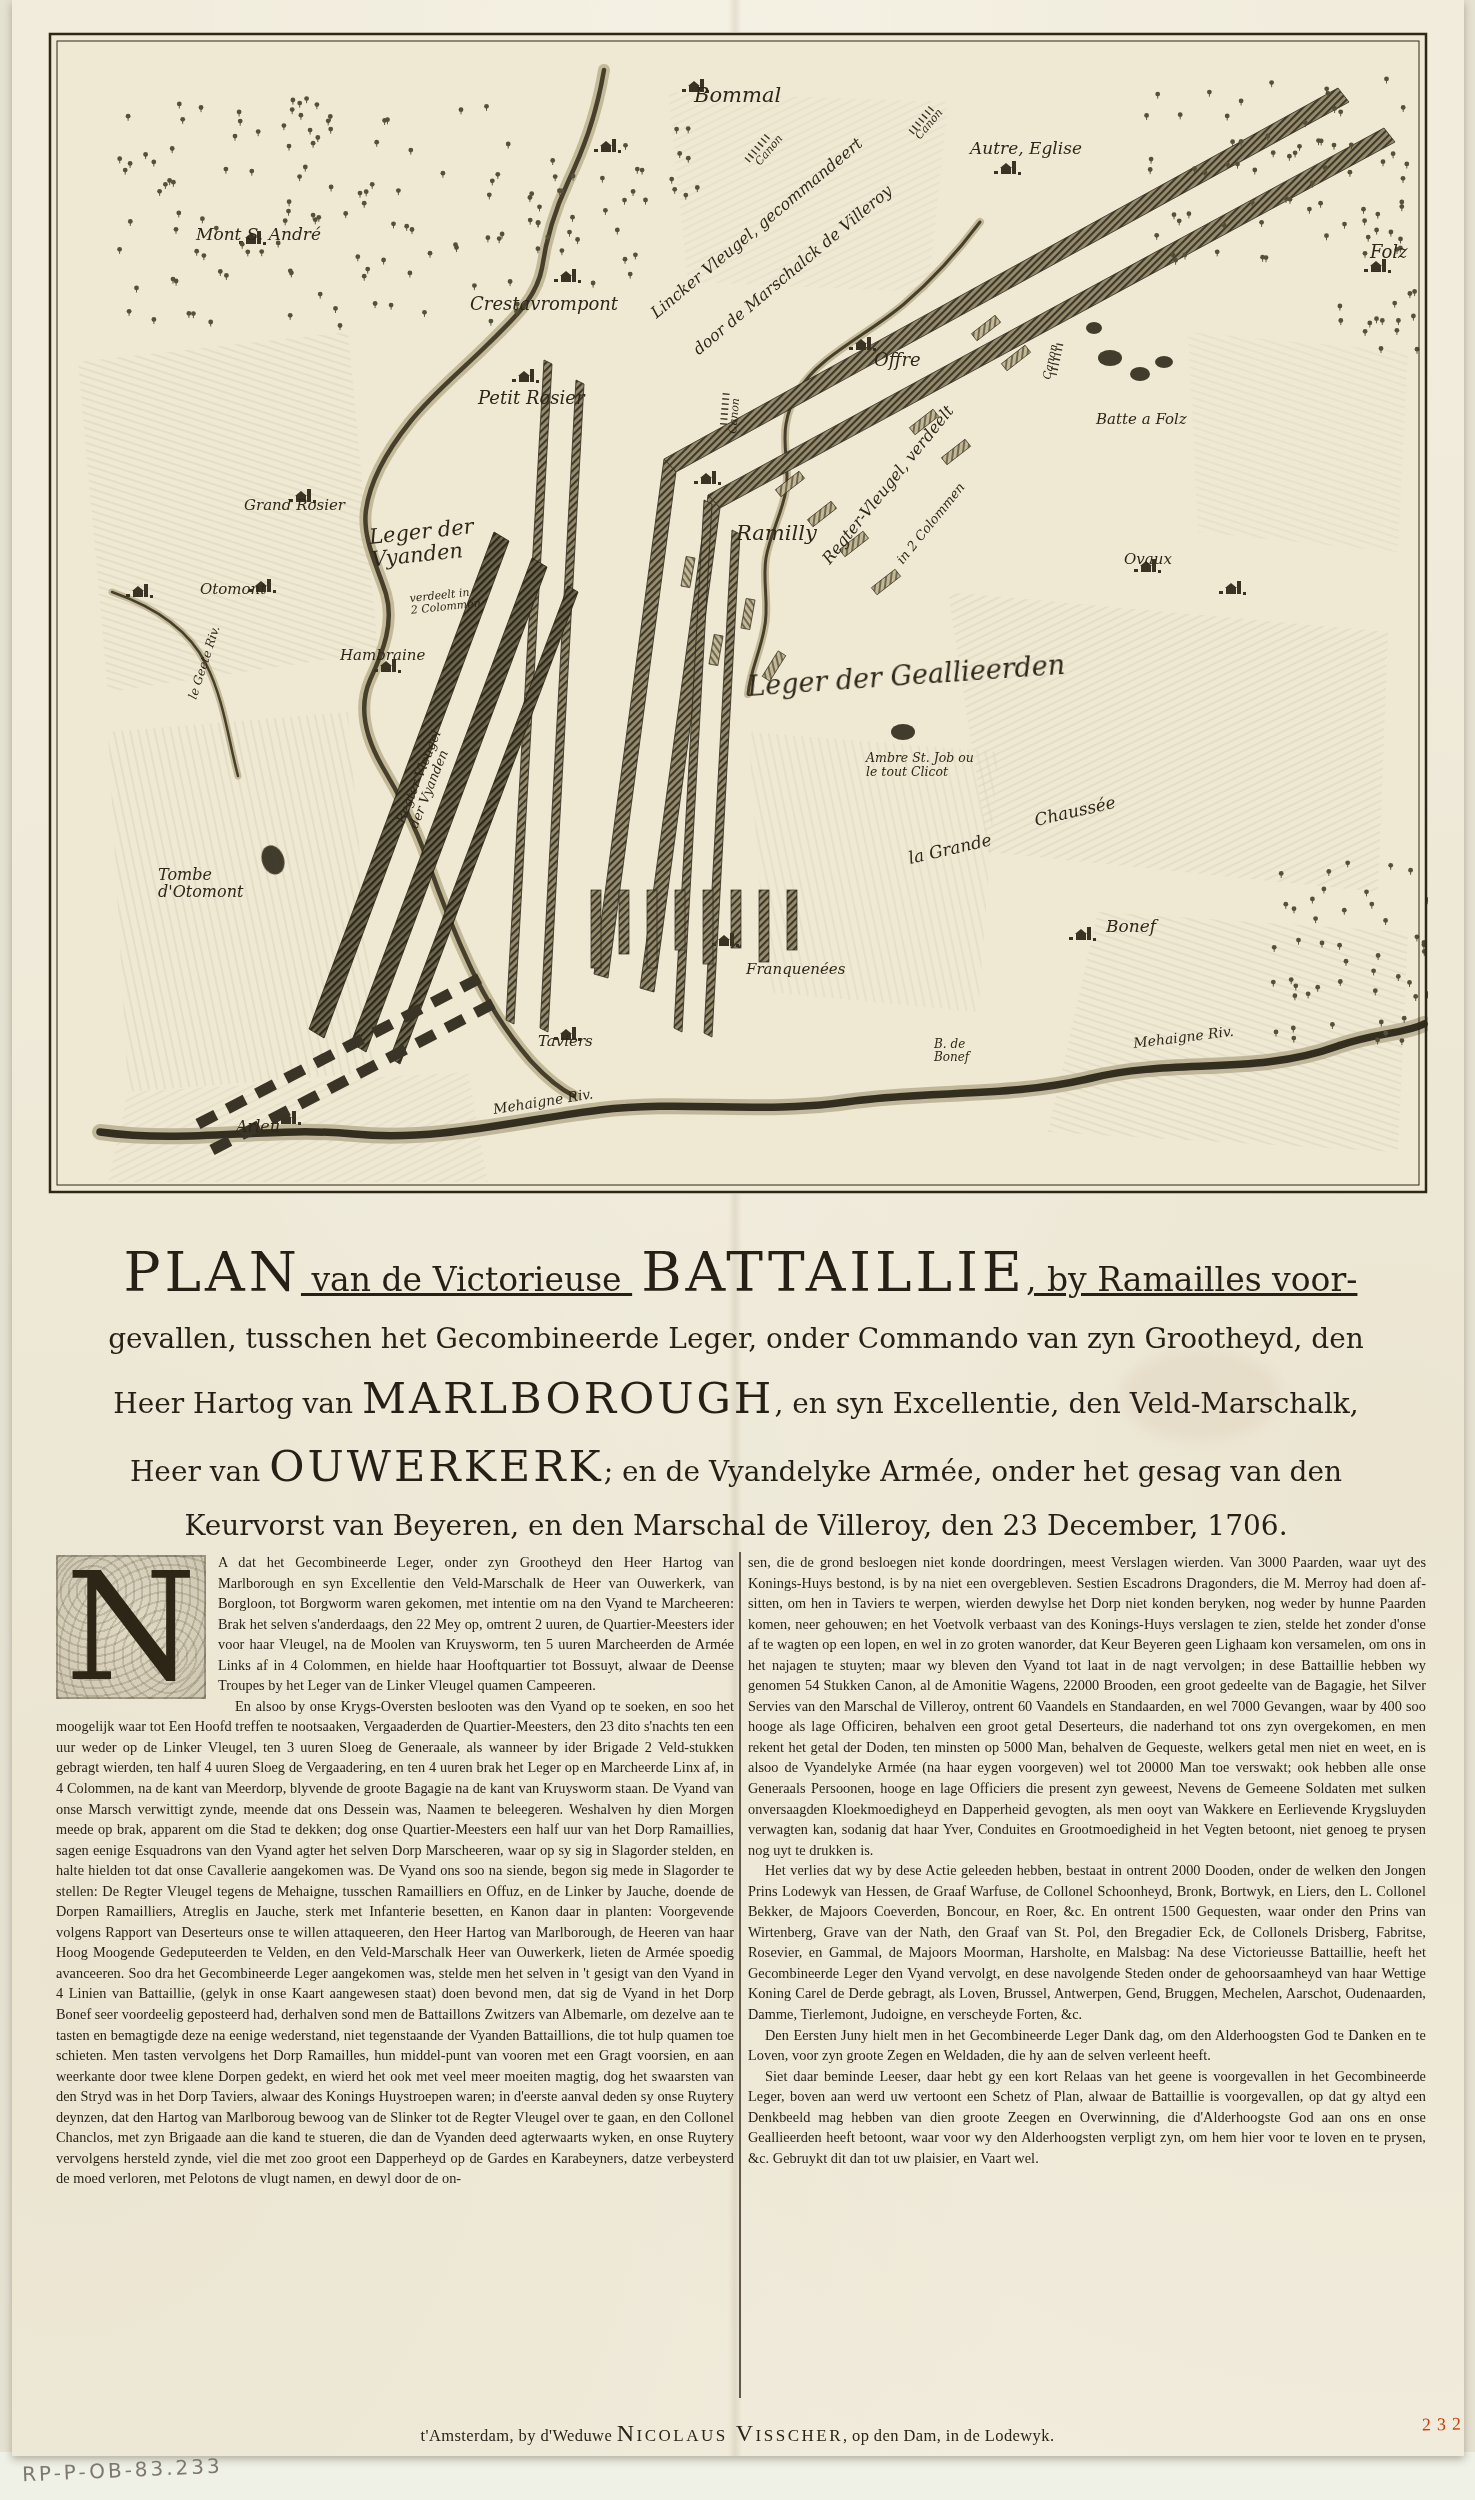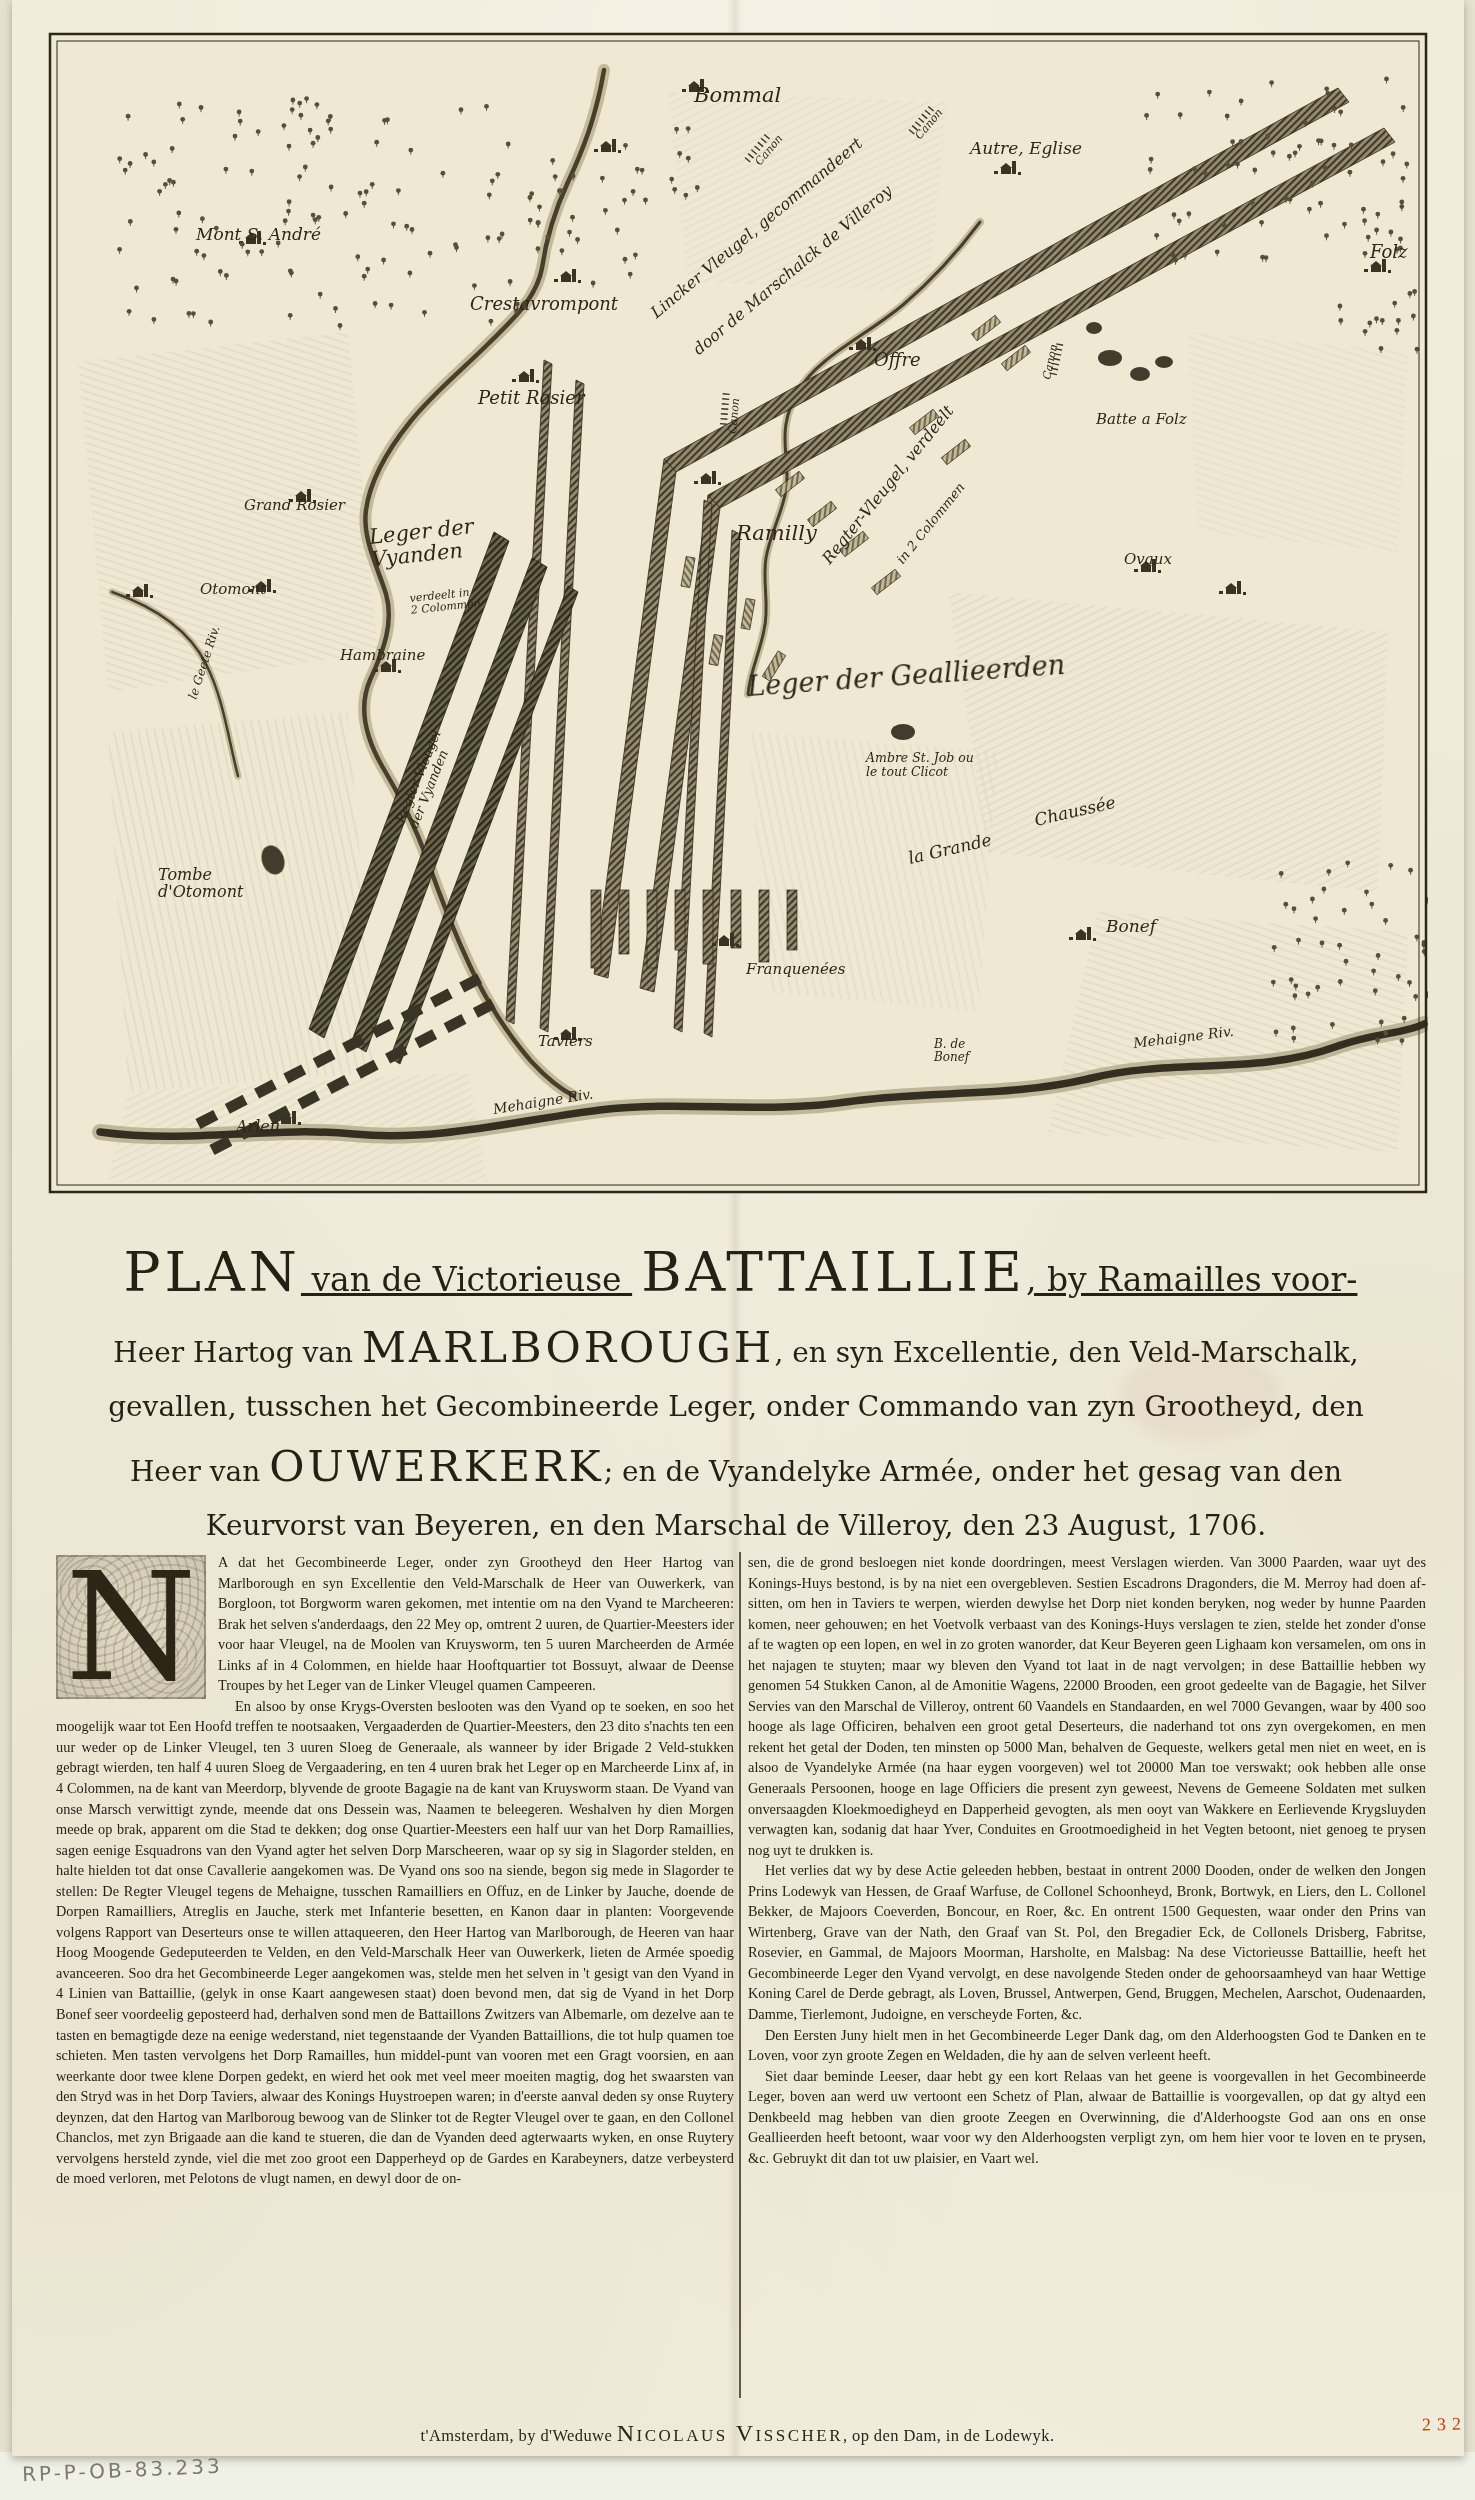--- a/index.html
+++ b/index.html
@@ -1500,24 +1500,24 @@
           <text x="688" y="402" font-size="11" class="maplabel" transform="rotate(-85 688 402)"><tspan x="688">Canon</tspan></text>
         </g>
 
     <rect x="2" y="2" width="1376" height="1158" fill="none" stroke="#2d2718" stroke-width="2.5"></rect>
     <rect x="9" y="9" width="1362" height="1144" fill="none" stroke="#2d2718" stroke-width="1"></rect>
   </svg>
   </div>
 
   <div class="title-block" id="title-block">
       <div class="t-line"><span class="t-xl">PLAN</span><span class="t-md"> van de Victorieuse </span><span class="t-xl">BATTAILLIE</span><span class="t-md">, by Ramailles voor-</span></div>
+      <div class="t-line"><span class="t-sm">gevallen, tusschen het Gecombineerde Leger, onder Commando van zyn Grootheyd, den</span></div>
       <div class="t-line"><span class="t-sm">Heer Hartog van </span><span class="t-lg">MARLBOROUGH</span><span class="t-sm">, en syn Excellentie, den Veld-Marschalk,</span></div>
-      <div class="t-line"><span class="t-sm">gevallen, tusschen het Gecombineerde Leger, onder Commando van zyn Grootheyd, den</span></div>
       <div class="t-line"><span class="t-sm">Heer van </span><span class="t-lg">OUWERKERK</span><span class="t-sm">; en de Vyandelyke Armée, onder het gesag van den</span></div>
-      <div class="t-line"><span class="t-sm">Keurvorst van Beyeren, en den Marschal de Villeroy, den 23 August, 1706.</span></div>
+      <div class="t-line"><span class="t-sm">Keurvorst van Beyeren, en den Marschal de Villeroy, den 23 December, 1706.</span></div>
     </div>
 
   <div class="divider"></div>
   <div class="col colL" id="colL">
       <p class="para"><span class="dropcap">N</span>A dat het Gecombineerde Leger, onder zyn Grootheyd den Heer Hartog van Marlborough en syn Excellentie den Veld-Marschalk de Heer van Ouwerkerk, van Borgloon, tot Borgworm waren gekomen, met intentie om na den Vyand te Marcheeren: Brak het selven s'anderdaags, den 22 Mey op, omtrent 2 uuren, de Quartier-Meesters ider voor haar Vleugel, na de Moolen van Kruysworm, ten 5 uuren Marcheerden de Armée Links af in 4 Colommen, en hielde haar Hooftquartier tot Bossuyt, alwaar de Deense Troupes by het Leger van de Linker Vleugel quamen Campeeren.</p>
       <p class="para indent">En alsoo by onse Krygs-Oversten beslooten was den Vyand op te soeken, en soo het moogelijk waar tot Een Hoofd treffen te nootsaaken, Vergaaderden de Quartier-Meesters, den 23 dito s'nachts ten een uur weder op de Linker Vleugel, ten 3 uuren Sloeg de Generaale, als wanneer by ider Brigade 2 Veld-stukken gebragt wierden, ten half 4 uuren Sloeg de Vergaadering, en ten 4 uuren brak het Leger op en Marcheerde Linx af, in 4 Colommen, na de kant van Meerdorp, blyvende de groote Bagagie na de kant van Kruysworm staan. De Vyand van onse Marsch verwittigt zynde, meende dat ons Dessein was, Naamen te beleegeren. Weshalven hy dien Morgen meede op brak, apparent om die Stad te dekken; dog onse Quartier-Meesters een half uur van het Dorp Ramaillies, sagen eenige Esquadrons van den Vyand agter het selven Dorp Marscheeren, waar op sy sig in Slagorder stelden, en halte hielden tot dat onse Cavallerie aangekomen was. De Vyand ons soo na siende, begon sig mede in Slagorder te stellen: De Regter Vleugel tegens de Mehaigne, tusschen Ramailliers en Offuz, en de Linker by Jauche, doende de Dorpen Ramailliers, Atreglis en Jauche, sterk met Infanterie besetten, en Kanon daar in planten: Voorgevende volgens Rapport van Deserteurs onse te willen attaqueeren, den Heer Hartog van Marlborough, de Heeren van haar Hoog Moogende Gedeputeerden te Velden, en den Veld-Marschalk Heer van Ouwerkerk, lieten de Armée spoedig avanceeren. Soo dra het Gecombineerde Leger aangekomen was, stelde men het selven in 't gesigt van den Vyand in 4 Linien van Battaillie, (gelyk in onse Kaart aangewesen staat) doen bevond men, dat sig de Vyand in het Dorp Bonef seer voordeelig geposteerd had, derhalven sond men de Battaillons Zwitzers van Albemarle, om dezelve aan te tasten en bemagtigde deze na eenige wederstand, niet tegenstaande der Vyanden Battaillions, die tot hulp quamen toe schieten. Men tasten vervolgens het Dorp Ramailles, hun middel-punt van vooren met een Gragt voorsien, en aan weerkante door twee klene Dorpen gedekt, en wierd het ook met veel meer moeiten magtig, dog het swaarsten van den Stryd was in het Dorp Taviers, alwaar des Konings Huystroepen waren; in d'eerste aanval deden sy onse Ruytery deynzen, dat den Hartog van Marlboroug bewoog van de Slinker tot de Regter Vleugel over te gaan, en den Collonel Chanclos, met zyn Brigaade aan die kand te stueren, die dan de Vyanden deed agterwaarts wyken, en onse Ruytery vervolgens hersteld zynde, viel die met zoo groot een Dapperheyd op de Gardes en Karabeyners, datze verbeysterd de moed verloren, met Pelotons de vlugt namen, en dewyl door de on-</p>
     </div>
   <div class="col colR" id="colR">
       <p class="para">sen, die de grond besloegen niet konde doordringen, meest Verslagen wierden. Van 3000 Paarden, waar uyt des Konings-Huys bestond, is by na niet een overgebleven. Sestien Escadrons Dragonders, die M. Merroy had doen af-sitten, om hen in Taviers te werpen, wierden dewylse het Dorp niet konden beryken, nog weder by hunne Paarden komen, neer gehouwen; en het Voetvolk verbaast van des Konings-Huys verslagen te zien, stelde het zonder d'onse af te wagten op een lopen, en wel in zo groten wanorder, dat Keur Beyeren geen Lighaam kon versamelen, om ons in het najagen te stuyten; maar wy bleven den Vyand tot laat in de nagt vervolgen; in dese Battaillie hebben wy genomen 54 Stukken Canon, al de Amonitie Wagens, 22000 Brooden, een groot gedeelte van de Bagagie, het Silver Servies van den Marschal de Villeroy, ontrent 60 Vaandels en Standaarden, en wel 7000 Gevangen, waar by 400 soo hooge als lage Officiren, behalven een groot getal Deserteurs, die naderhand tot ons zyn overgekomen, en men rekent het getal der Doden, ten minsten op 5000 Man, behalven de Gequeste, welkers getal men niet en weet, en is alsoo de Vyandelyke Armée (na haar eygen voorgeven) wel tot 20000 Man toe verswakt; ook hebben alle onse Generaals Persoonen, hooge en lage Officiers die present zyn geweest, Nevens de Gemeene Soldaten met sulken onversaagden Kloekmoedigheyd en Dapperheid gevogten, als men ooyt van Wakkere en Eerlievende Krygsluyden verwagten kan, sodanig dat haar Yver, Conduites en Grootmoedigheid in het Vegten betoont, niet genoeg te prysen nog uyt te drukken is.</p>
       <p class="para indent">Het verlies dat wy by dese Actie geleeden hebben, bestaat in ontrent 2000 Dooden, onder de welken den Jongen Prins Lodewyk van Hessen, de Graaf Warfuse, de Collonel Schoonheyd, Bronk, Bortwyk, en Liers, den L. Collonel Bekker, de Majoors Coeverden, Boncour, en Roer, &amp;c. En ontrent 1500 Gequesten, waar onder den Prins van Wirtenberg, Grave van der Nath, den Graaf van St. Pol, den Bregadier Eck, de Collonels Drisberg, Fabritse, Rosevier, en Gammal, de Majoors Moorman, Harsholte, en Malsbag: Na dese Victorieusse Battaillie, heeft het Gecombineerde Leger den Vyand vervolgt, en dese navolgende Steden onder de gehoorsaamheyd van haar Wettige Koning Carel de Derde gebragt, als Loven, Brussel, Antwerpen, Gend, Bruggen, Mechelen, Aarschot, Oudenaarden, Damme, Tierlemont, Judoigne, en verscheyde Forten, &amp;c.</p>

